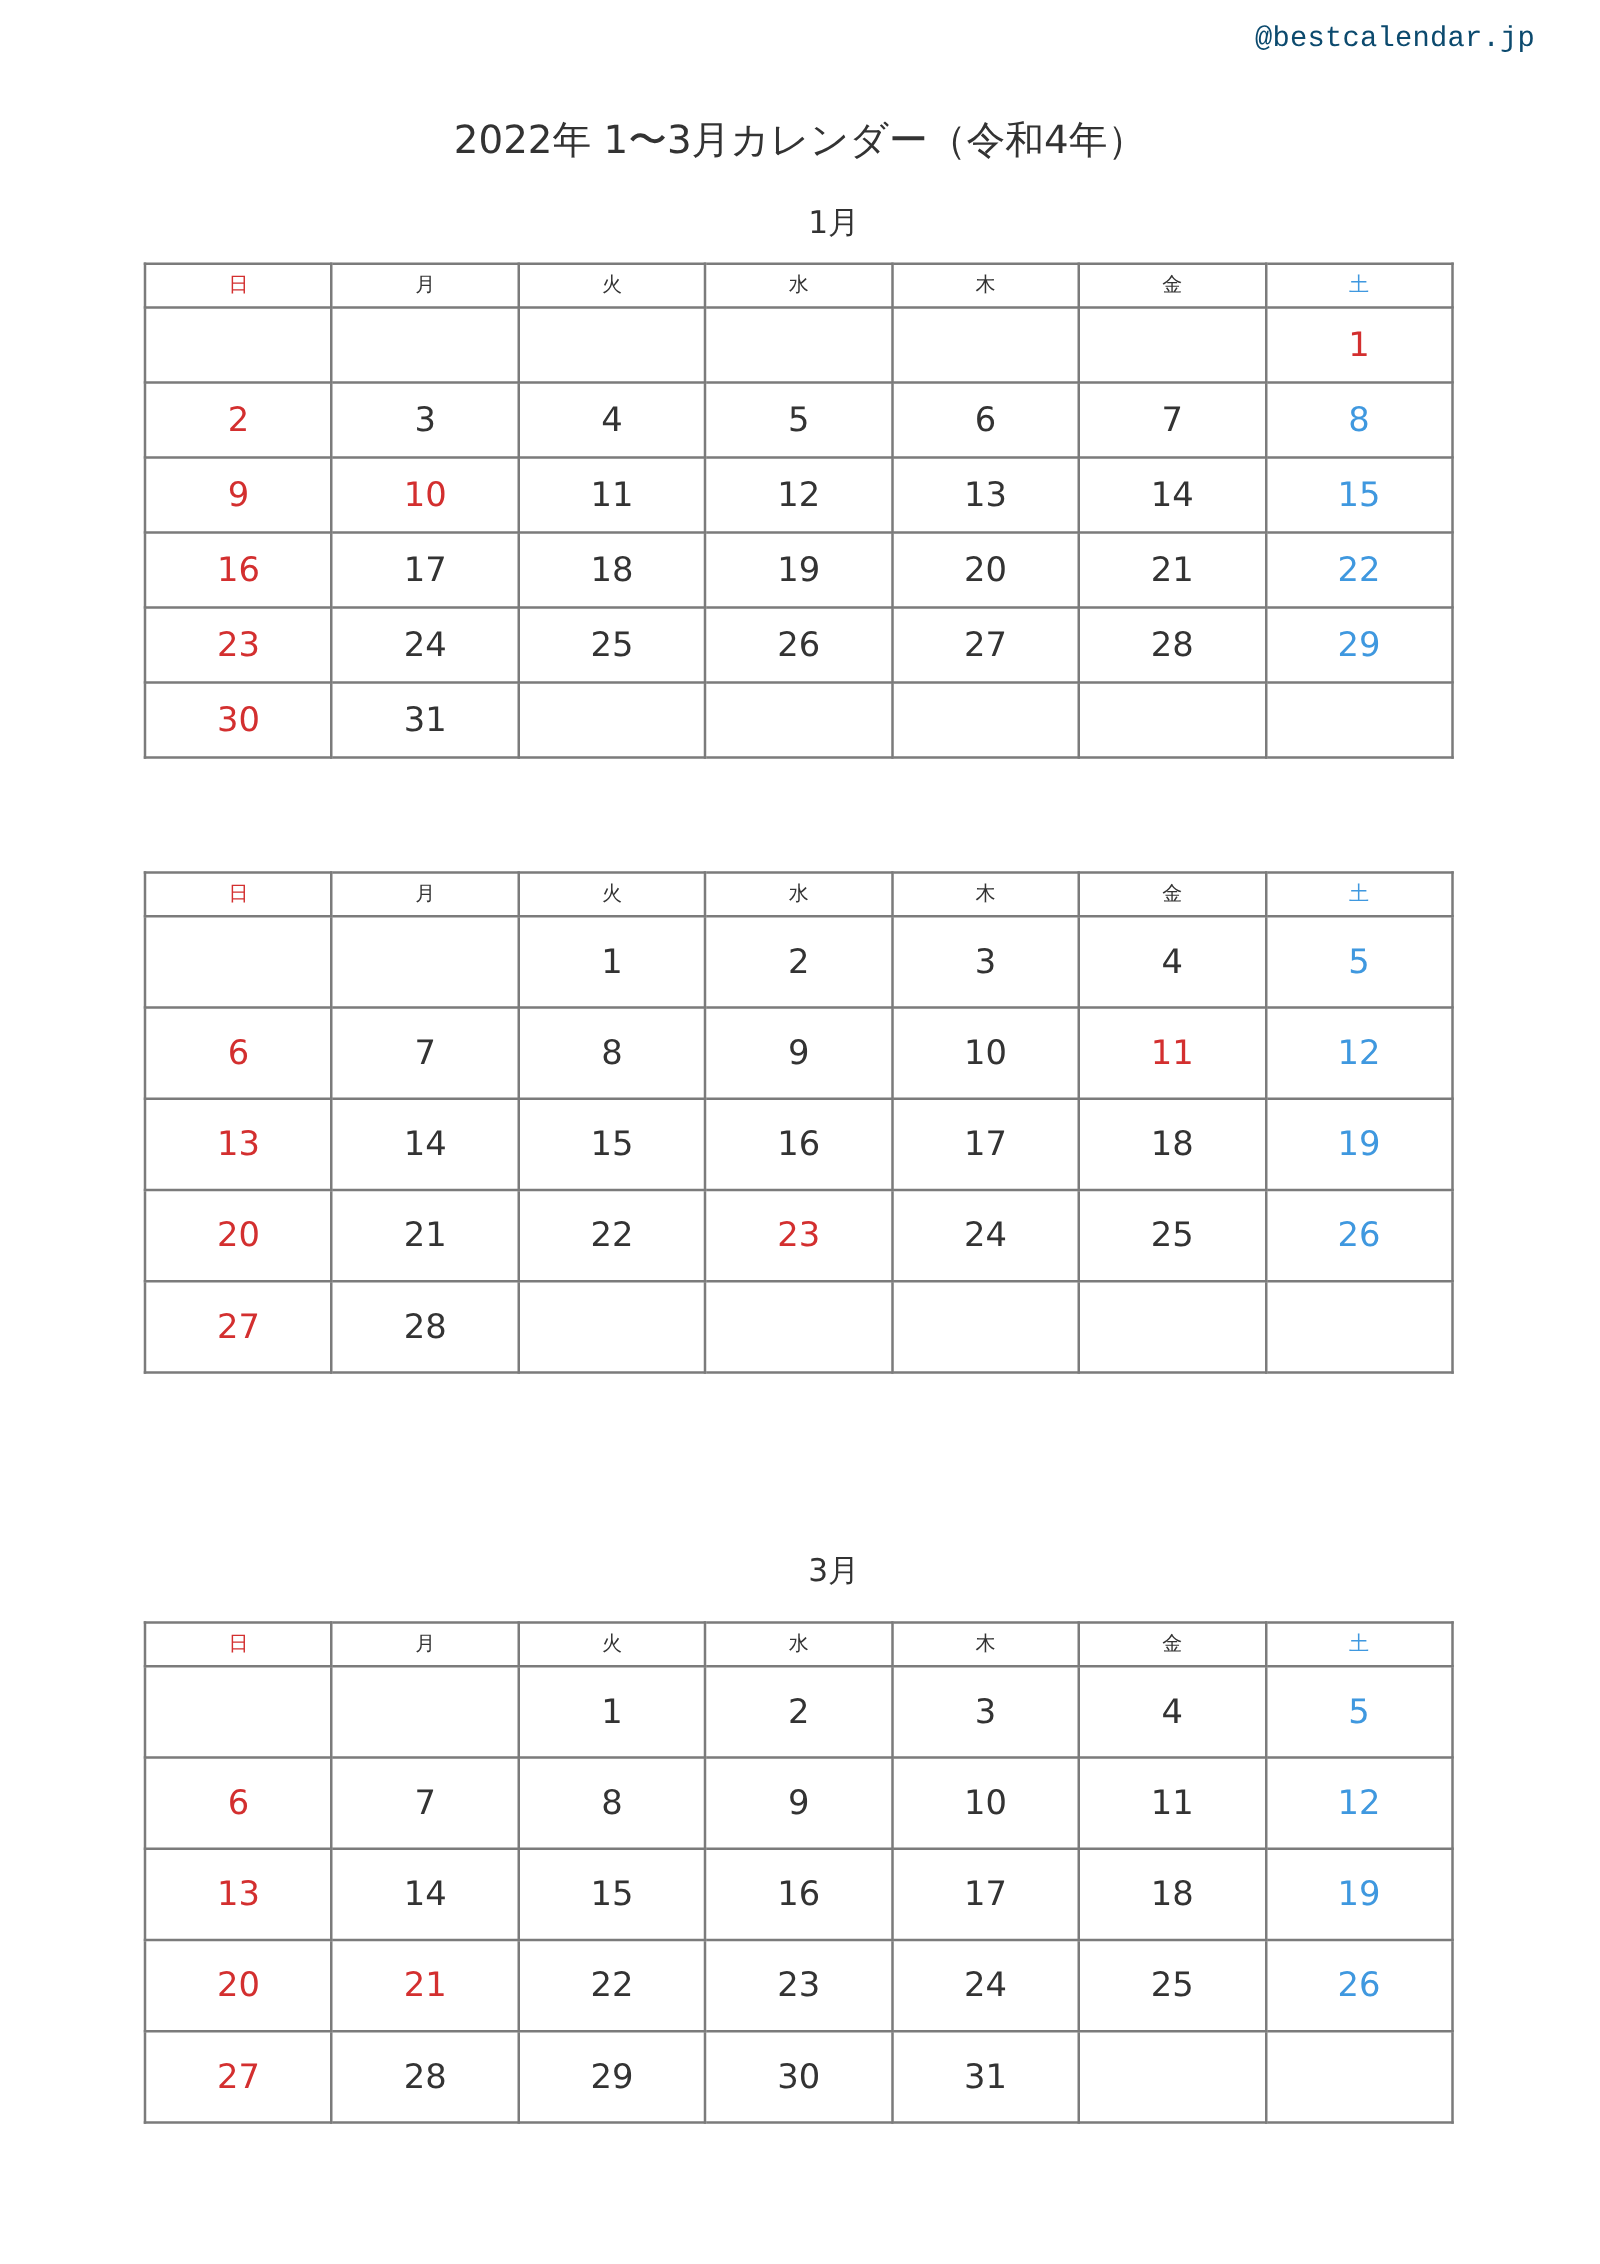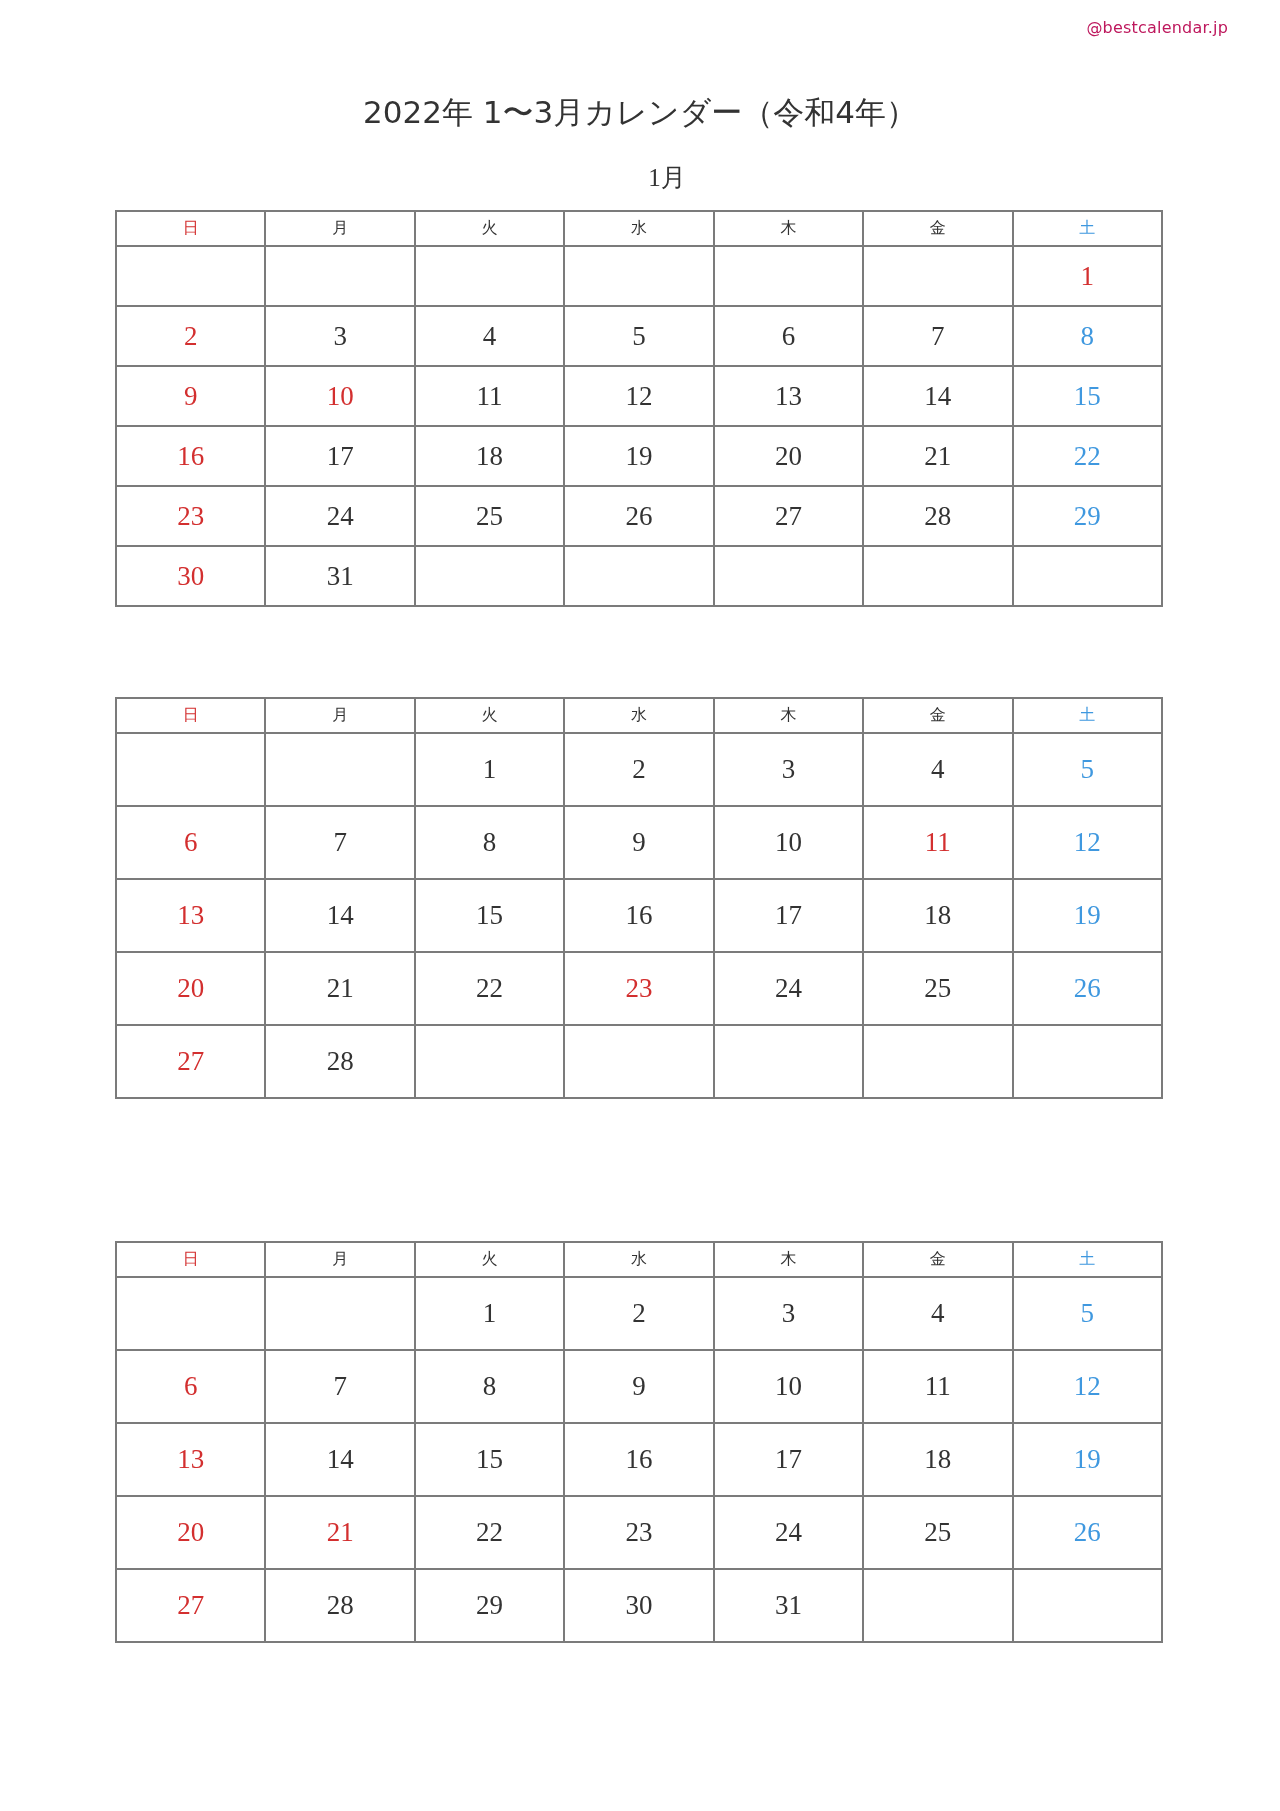--- a/index.html
+++ b/index.html
@@ -12,39 +12,39 @@
     height: 1811px;
     position: relative;
     font-family: "DejaVu Sans", "Liberation Sans", sans-serif;
     color: #333333;
     overflow: hidden;
   }
   .watermark {
     position: absolute;
     right: 52px;
     top: 18px;
-    font-size: 16px;
-    color: #be185d;
+    font-size: 23px;
+    color: #0c4a6e;
     letter-spacing: 0.2px;
+    font-family: Liberation Mono, monospace;
   }
   .page-title {
     position: absolute;
     left: 0;
     width: 1280px;
     top: 92px;
     text-align: center;
     font-size: 31px;
     line-height: 40px;
     color: #333333;
   }
   .month-block {
     position: absolute;
     left: 115px;
     width: 1104px;
-    font-family: Liberation Serif, serif;
   }
   .month-label {
     text-align: center;
     font-size: 25px;
     line-height: 32px;
     height: 32px;
     color: #333333;
     margin-bottom: 30px;
   }
   table.cal {
@@ -209,20 +209,21 @@
           <td></td>
           <td></td>
           <td></td>
           <td></td>
         </tr>
       </tbody>
   </table>
 </div>
 
 <div class="month-block" style="top:1241px;">
+  <div class="month-label" style="margin-bottom:24px;">3月</div>
   <table class="cal five">
     <thead>
       <tr>
         <th class="sun">日</th>
         <th>月</th>
         <th>火</th>
         <th>水</th>
         <th>木</th>
         <th>金</th>
         <th class="sat">土</th>

